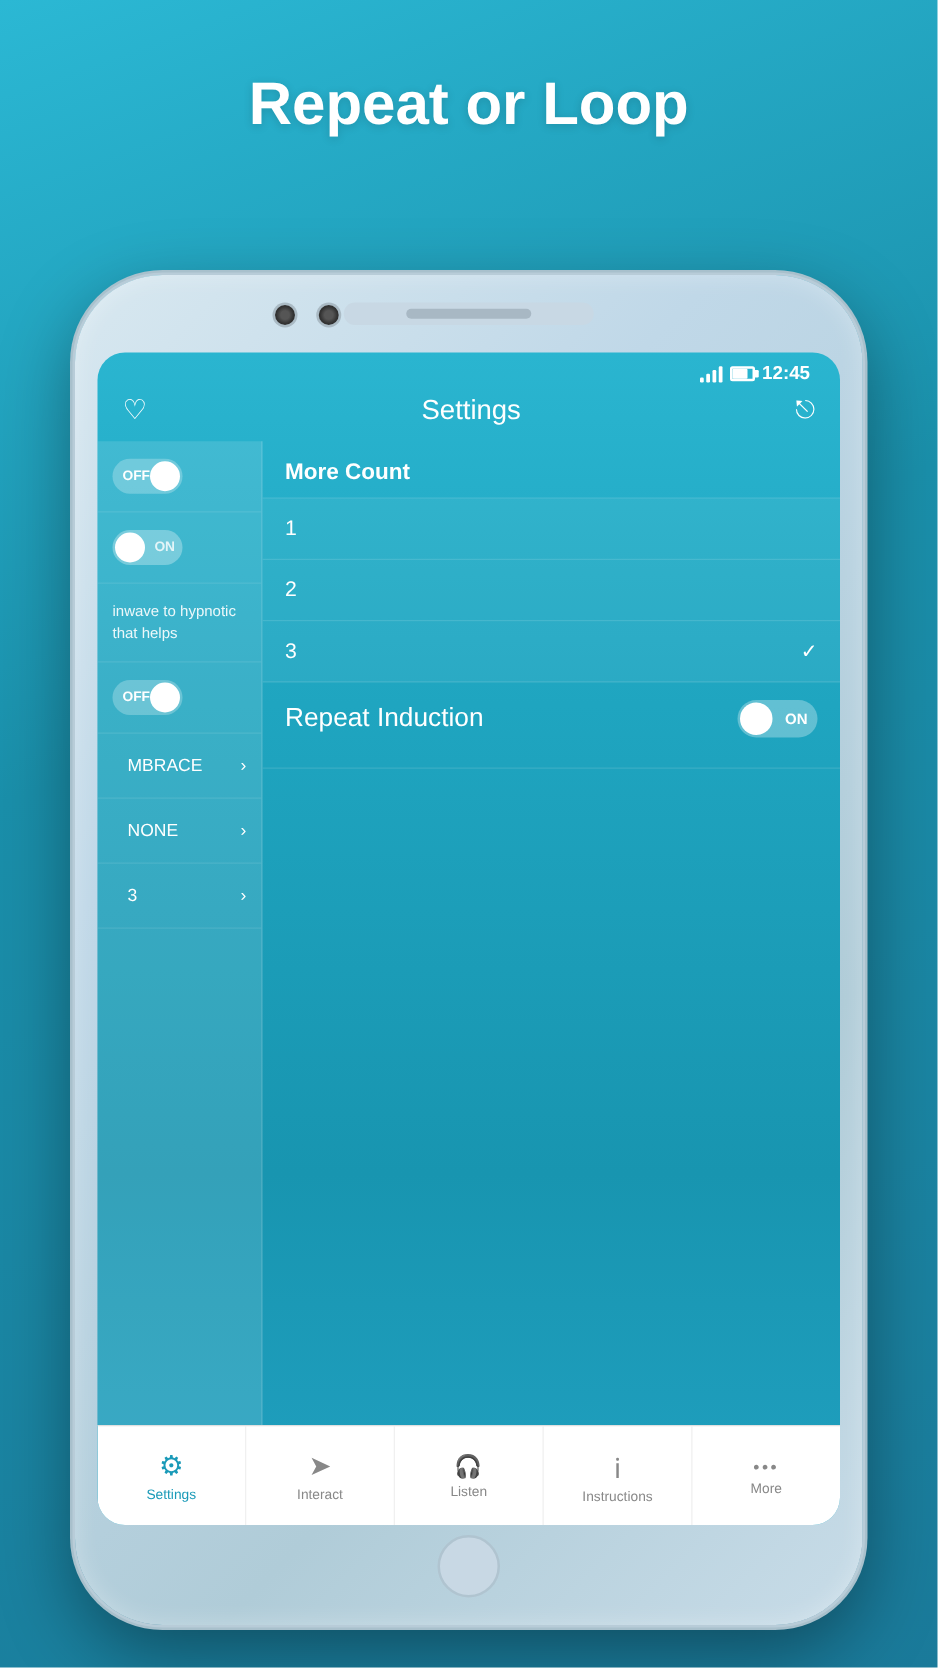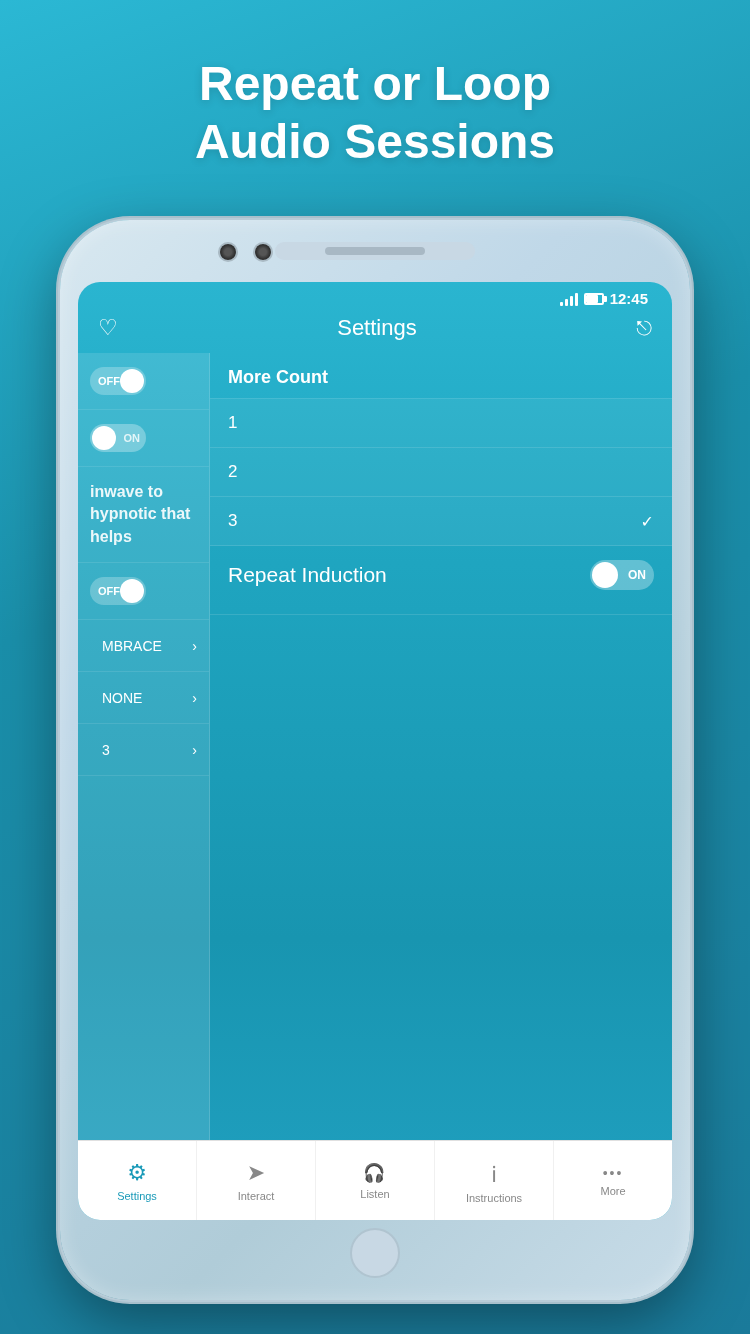--- a/index.html
+++ b/index.html
@@ -241,24 +241,23 @@
 
     .toggle-label-on {
       position: absolute;
       right: 6px;
       color: rgba(255,255,255,0.8);
       font-size: 11px;
       font-weight: 600;
     }
 
     .left-text {
-      font-size: 16px;
+      font-size: 12px;
       color: rgba(255,255,255,0.9);
       line-height: 1.4;
-      font-weight: bold;
     }
 
     .left-row-value {
       display: flex;
       justify-content: space-between;
       align-items: center;
       width: 100%;
       margin-left: 12px;
     }
 
@@ -405,21 +404,20 @@
       border-radius: 50%;
       background: #c8d8e4;
       border: 2px solid #b0c4d0;
     }
   </style>
 </head>
 <body>
 
 <div class="page-title">
   <div>Repeat or Loop</div>
-  <div>Audio Sessions</div>
 </div>
 
 <div class="phone-frame">
 
   <div class="phone-camera-left"></div>
   <div class="phone-camera-right"></div>
   <div class="phone-top">
     <div class="phone-speaker"></div>
   </div>
 

